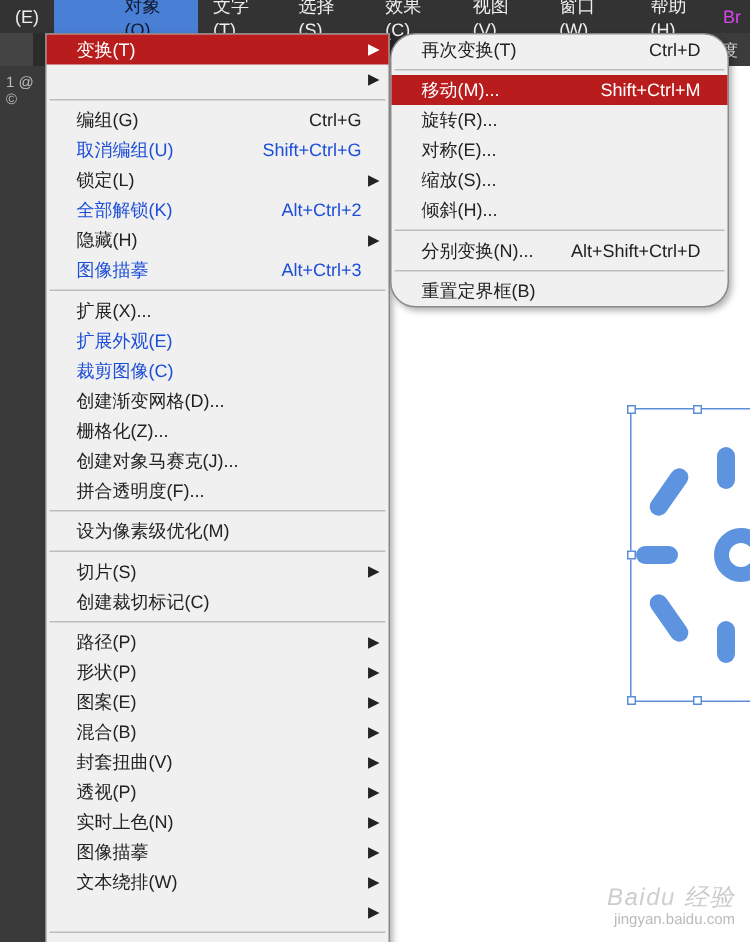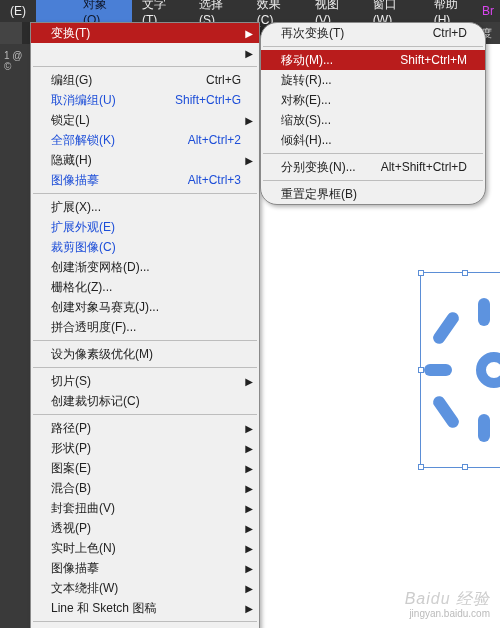--- a/index.html
+++ b/index.html
@@ -192,21 +192,20 @@
     </div>
     <div class="row">
       <span class="label">图像描摹</span>
       <span class="arrow">▶</span>
     </div>
     <div class="row">
       <span class="label">文本绕排(W)</span>
       <span class="arrow">▶</span>
     </div>
     <div class="row">
-      <span class="label">Line 和 Sketch 图稿</span>
       <span class="arrow">▶</span>
     </div>
     <div class="sep"></div>
     <div class="row">
       <span class="label">剪切蒙版(M)</span>
     </div>
   </div>
 
 <div class="menu menu2" id="menu2">
     <div class="row">

